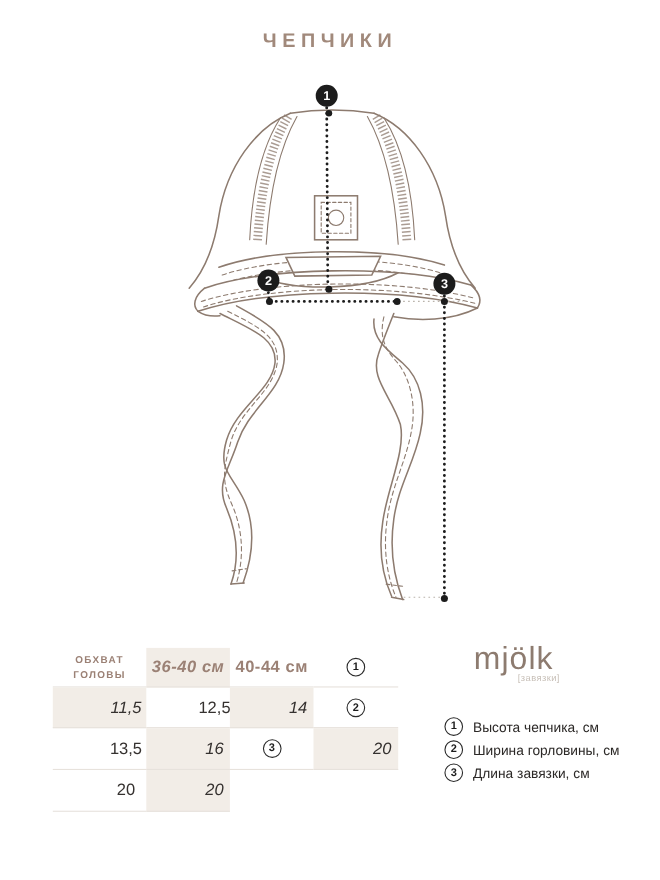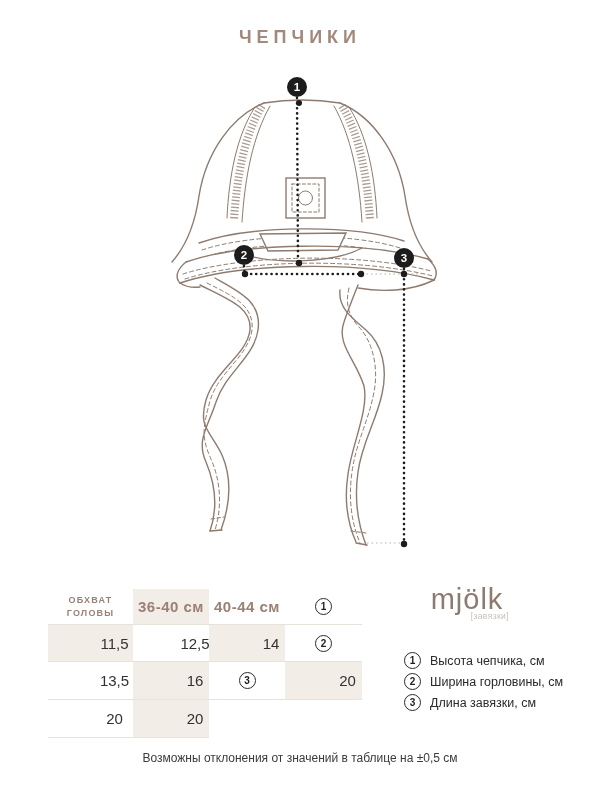--- a/index.html
+++ b/index.html
@@ -9,21 +9,21 @@
   .title { position:absolute; top:27px; left:0; width:100%; text-align:center;
            font-size:18px; font-weight:bold; letter-spacing:5px; color:#a1897b; }
 
   svg.diagram { position:absolute; top:70px; left:0; }
 
   
   .tbl { position:absolute; left:48px; top:589px; display:grid;
          grid-template-columns:85px 76px 76px 77px; grid-template-rows:36px 37px 38px 38px; }
   .cell { display:flex; align-items:center; justify-content:center;
           border-bottom:1px solid #e7e2dc; }
-  .beige { background:#f2ede7; }
+  .beige { background:#f2ede7;font-style:italic; }
   .hdr { color:#9b8175; font-weight:bold; font-size:15px; letter-spacing:0.5px; }
   .corner { font-size:9px; letter-spacing:1.2px; line-height:1.4; text-align:center;
             color:#9b8175; font-weight:bold; }
   .val { font-size:15px; color:#35312f;padding-left:48px; }
 
   .circnum { width:17px; height:17px; border:1.3px solid #2a2a2a; border-radius:50%;
              display:flex; align-items:center; justify-content:center; box-sizing:border-box;
              font-size:10px; font-weight:bold; color:#1d1d1d; background:#fff; flex:0 0 auto; }
 
   .brand { position:absolute; left:417px; top:584px; width:100px; text-align:center; }
@@ -174,15 +174,14 @@
     <div class="legend-row">
       <span class="circnum">2</span>
       <span class="legend-label">Ширина горловины, см</span>
     </div>
     <div class="legend-row">
       <span class="circnum">3</span>
       <span class="legend-label">Длина завязки, см</span>
     </div>
   </div>
 
-  <div class="footer">Возможны отклонения от значений в таблице на ±0,5 см</div>
 
 </div>
 
 </body></html>

